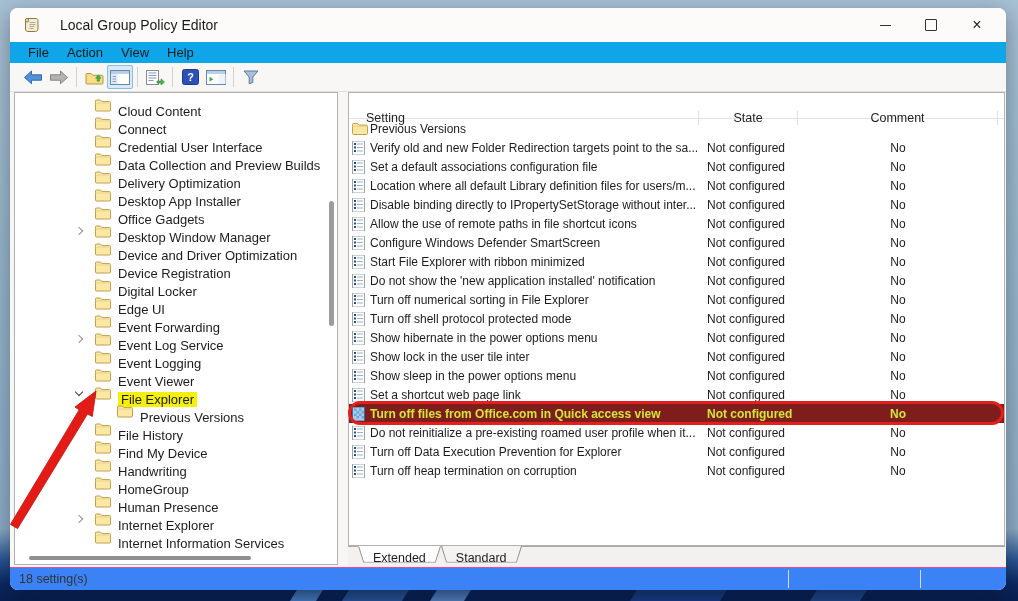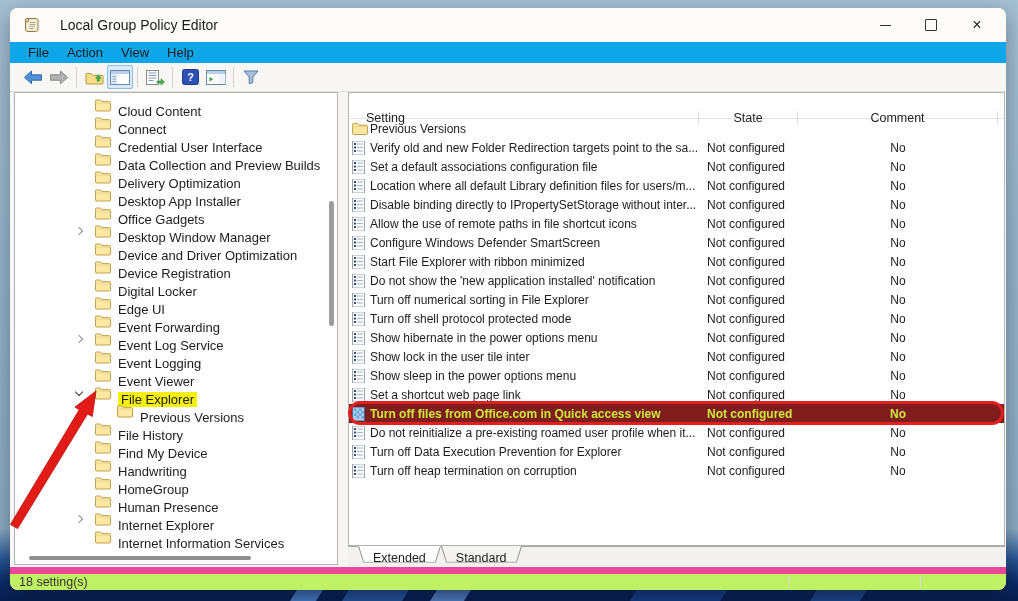--- a/index.html
+++ b/index.html
@@ -60,21 +60,21 @@
   .lcell-state { font-size: 12px; color: #1c1c1c; padding-left: 8px; white-space: nowrap; }
   .lcell-comment { font-size: 12px; color: #1c1c1c; text-align: center; }
   .lrow.sel .lcell-setting, .lrow.sel .lcell-state, .lrow.sel .lcell-comment { font-weight: bold; }
 
   .tabbar { position: absolute; left: 338px; top: 538px; width: 657px; height: 21px; background: #f2f1f0; border-top: 1px solid #a9a7a5; display: flex; padding-left: 10px; }
   .tab { position: relative; height: 19px; margin-top: -1px; padding: 0 15px; display: flex; align-items: flex-end; }
   .tab::before { content: ""; position: absolute; inset: 0; border: 1px solid #8f8d8b; border-top: none; background: #f4f3f2; transform: perspective(9px) rotateX(-4deg); transform-origin: top; }
   .tab.active::before { background: #ffffff; border-top: 1px solid #fff; }
   .tab-label { position: relative; font-size: 12.5px; color: #1c1c1c; z-index: 2; }
 
-  .statusbar { position: absolute; left: 0; top: 559px; width: 100%; height: 23px; background: #bef264; border-top: 7px solid #ec4899; border-radius: 0 0 8px 8px; display: flex; align-items: center; }
+  .statusbar { position: absolute; left: 0; top: 559px; width: 100%; height: 23px; background: #3b82f6; border-top: 1px solid #ec4899; border-radius: 0 0 8px 8px; display: flex; align-items: center; }
   .status-text { font-size: 12.5px; color: #333; margin-left: 9px; }
   .sb-div { position: absolute; top: 2px; bottom: 2px; width: 1px; background: #dddbd9; }
 
   .anno-box { position: absolute; left: 348px; top: 401px; width: 656px; height: 24px; border: 3px solid #e2201d; border-radius: 12px; z-index: 50; pointer-events: none; }
   .anno-arrow { position: absolute; left: 0; top: 0; z-index: 50; pointer-events: none; }
 </style>
 </head>
 <body>
 
 <div class="rays">

